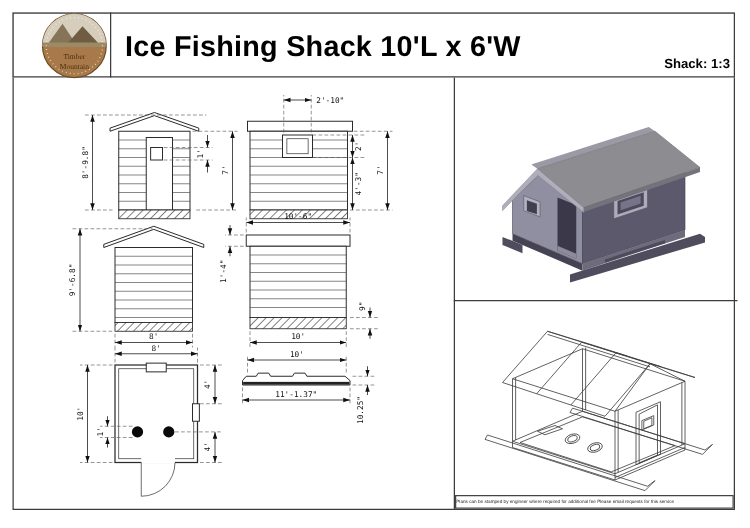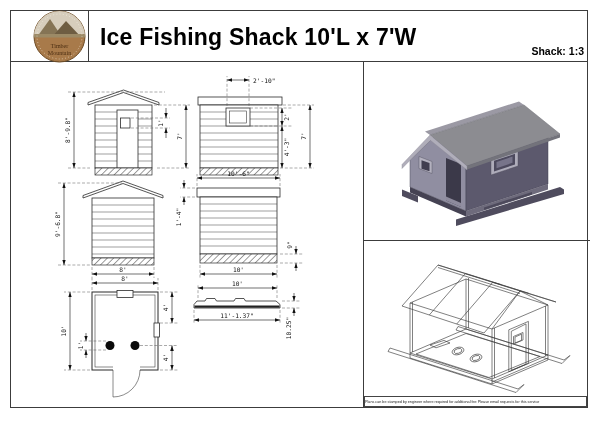--- a/index.html
+++ b/index.html
@@ -48,21 +48,21 @@
       <rect x="0" y="0" width="53" height="27" fill="#d6cdbc"></rect>
       <polygon points="4,27 17,9 29,27" fill="#857455"></polygon>
       <polygon points="19,27 33,11 48,27" fill="#6e5d42"></polygon>
       <rect x="0" y="24" width="53" height="3.5" fill="#9c8a66"></rect>
       <circle cx="26.5" cy="26.5" r="22.5" fill="none" stroke="rgba(255,252,240,.85)" stroke-width="1" stroke-dasharray="0.6 2.6"></circle>
     </g>
     <text class="logo-txt" x="26.5" y="37.5">Timber</text>
     <text class="logo-txt" x="26.5" y="45">Mountain</text>
   </svg>
   <div class="logo-cell-line"></div>
-  <div class="title">Ice Fishing Shack 10'L x 7'W</div>
+  <div class="title">Ice Fishing Shack 10'L x 6'W</div>
   <div class="scale"><b>Shack:</b><span>1:3</span></div>
 
   <div class="div-v"></div>
   <div class="div-h"></div>
 
   <svg id="dw" width="353" height="346" viewBox="0 0 353 346">
     <defs>
       <marker id="arw" viewBox="0 0 10 10" refX="9" refY="5" markerWidth="6" markerHeight="6" orient="auto-start-reverse" markerUnits="userSpaceOnUse">
         <path d="M0,2 L9,5 L0,8 Z" fill="#111"></path>
       </marker>

